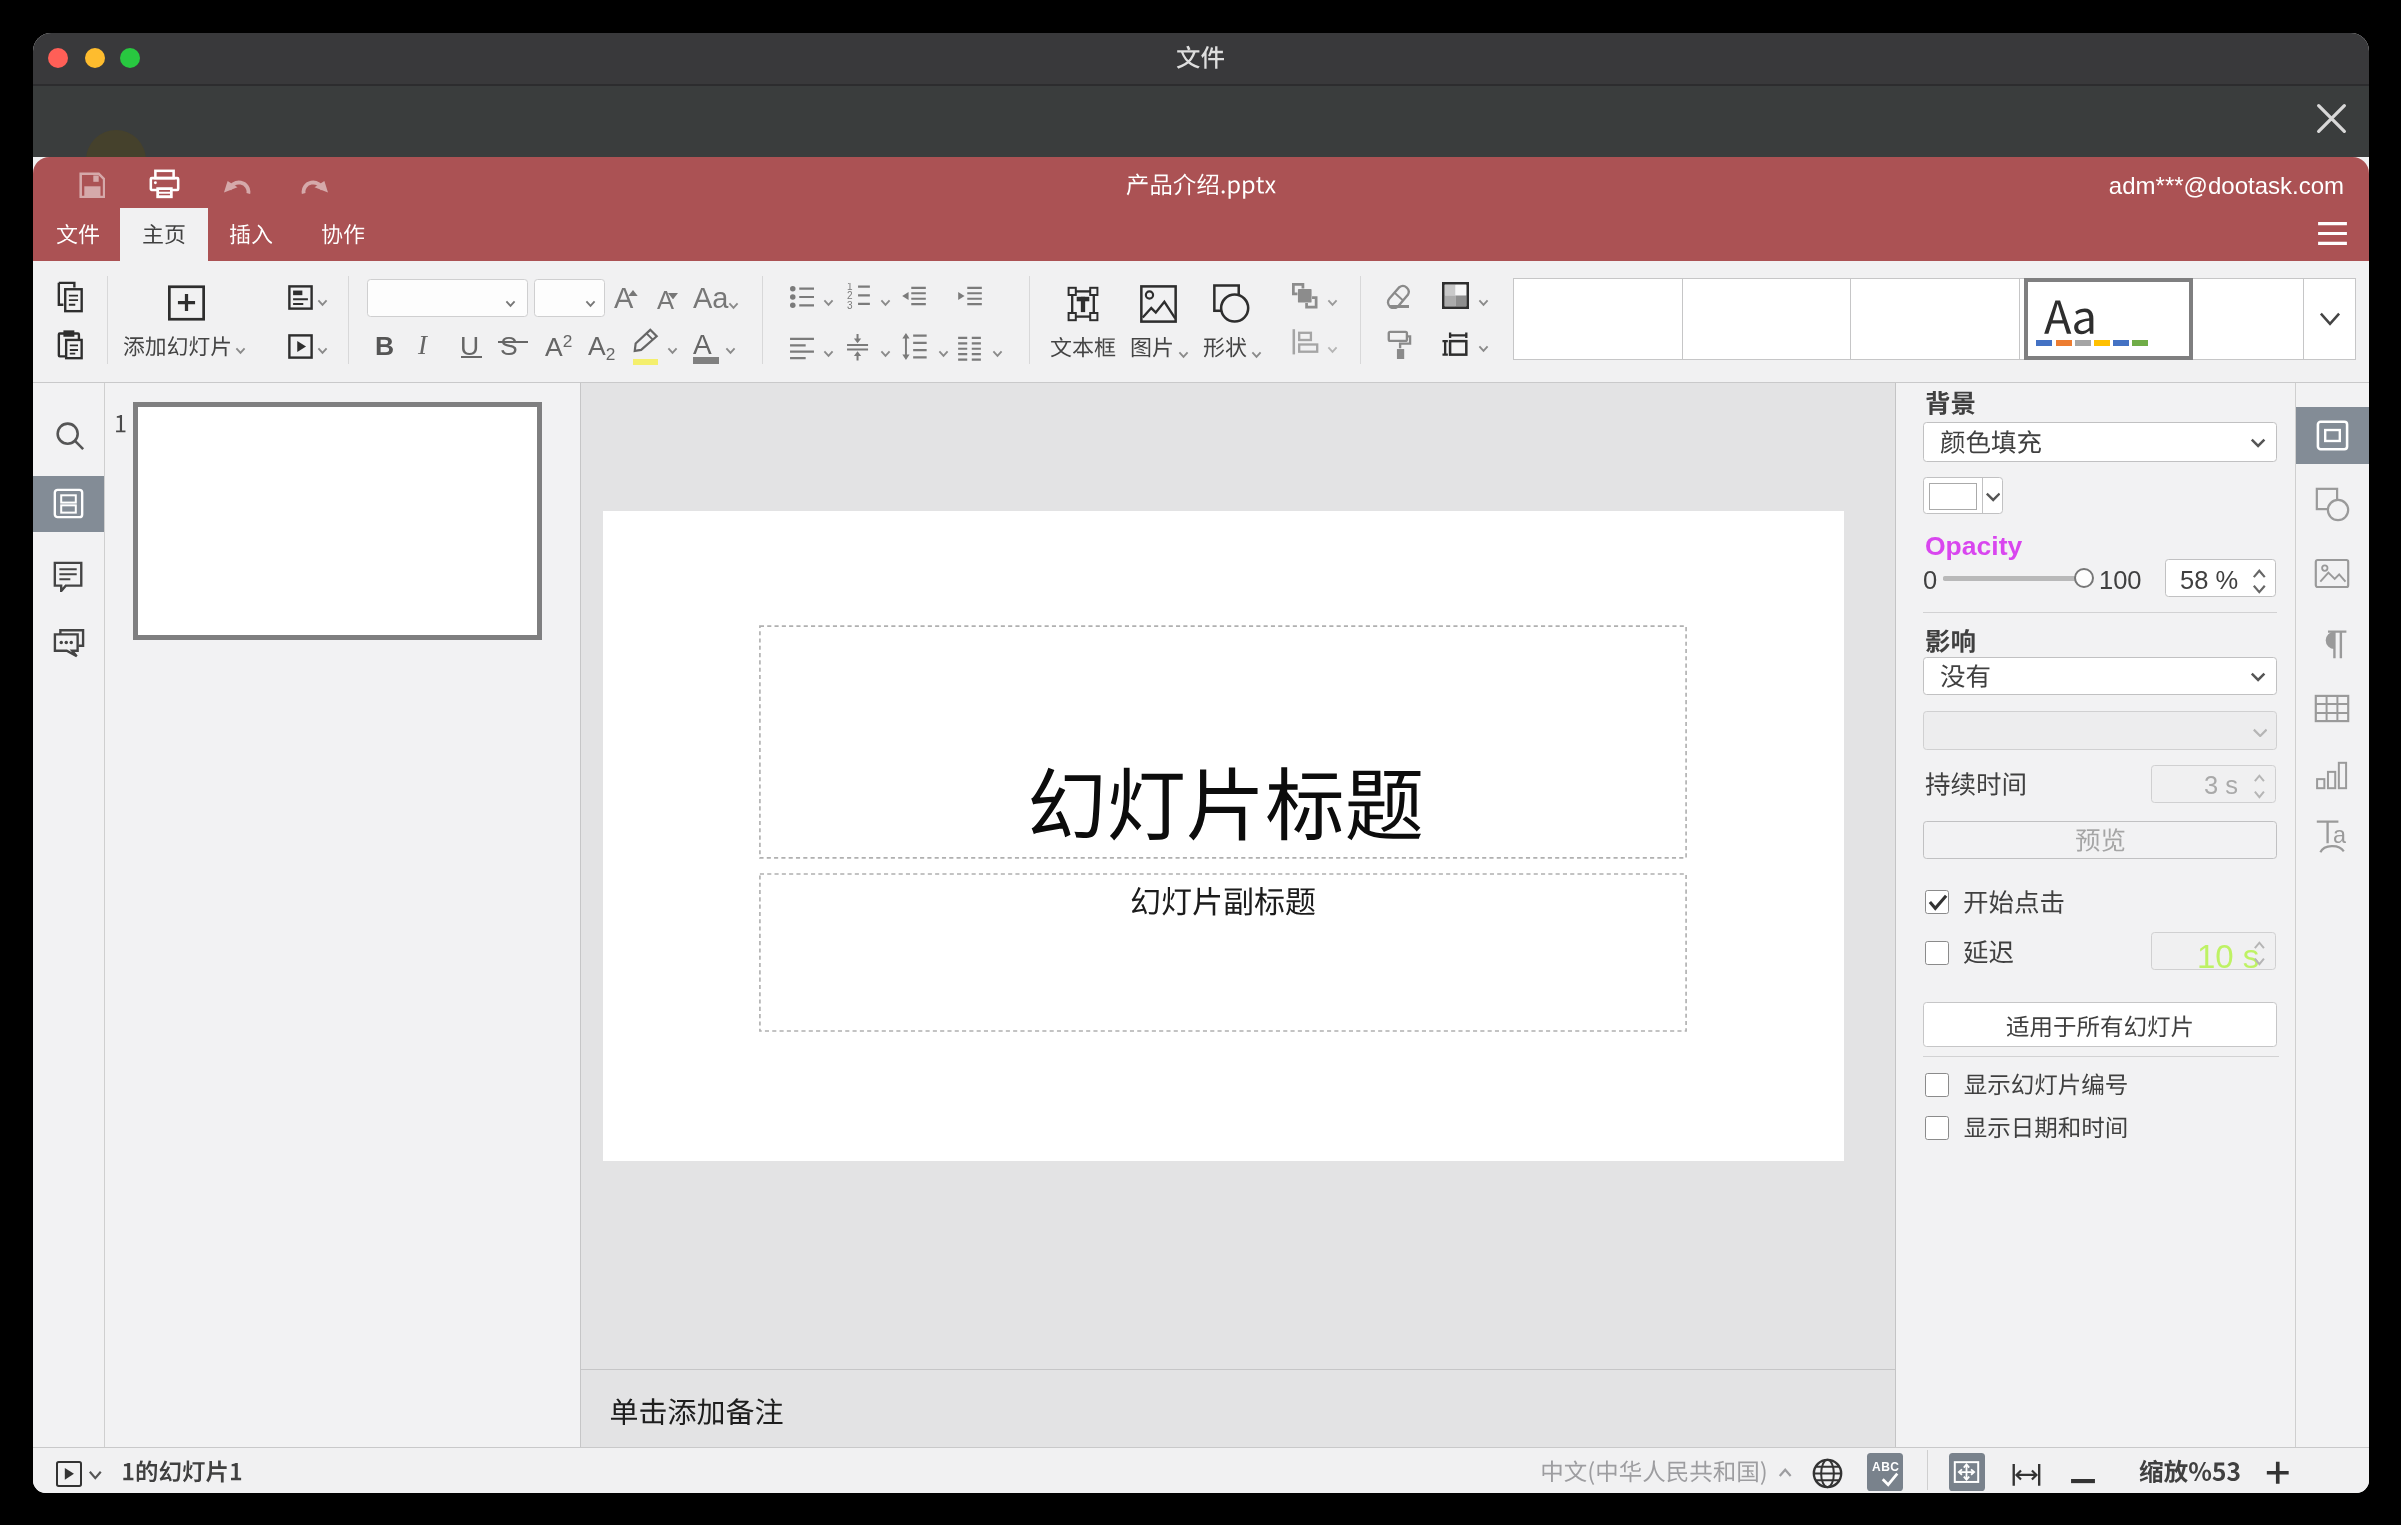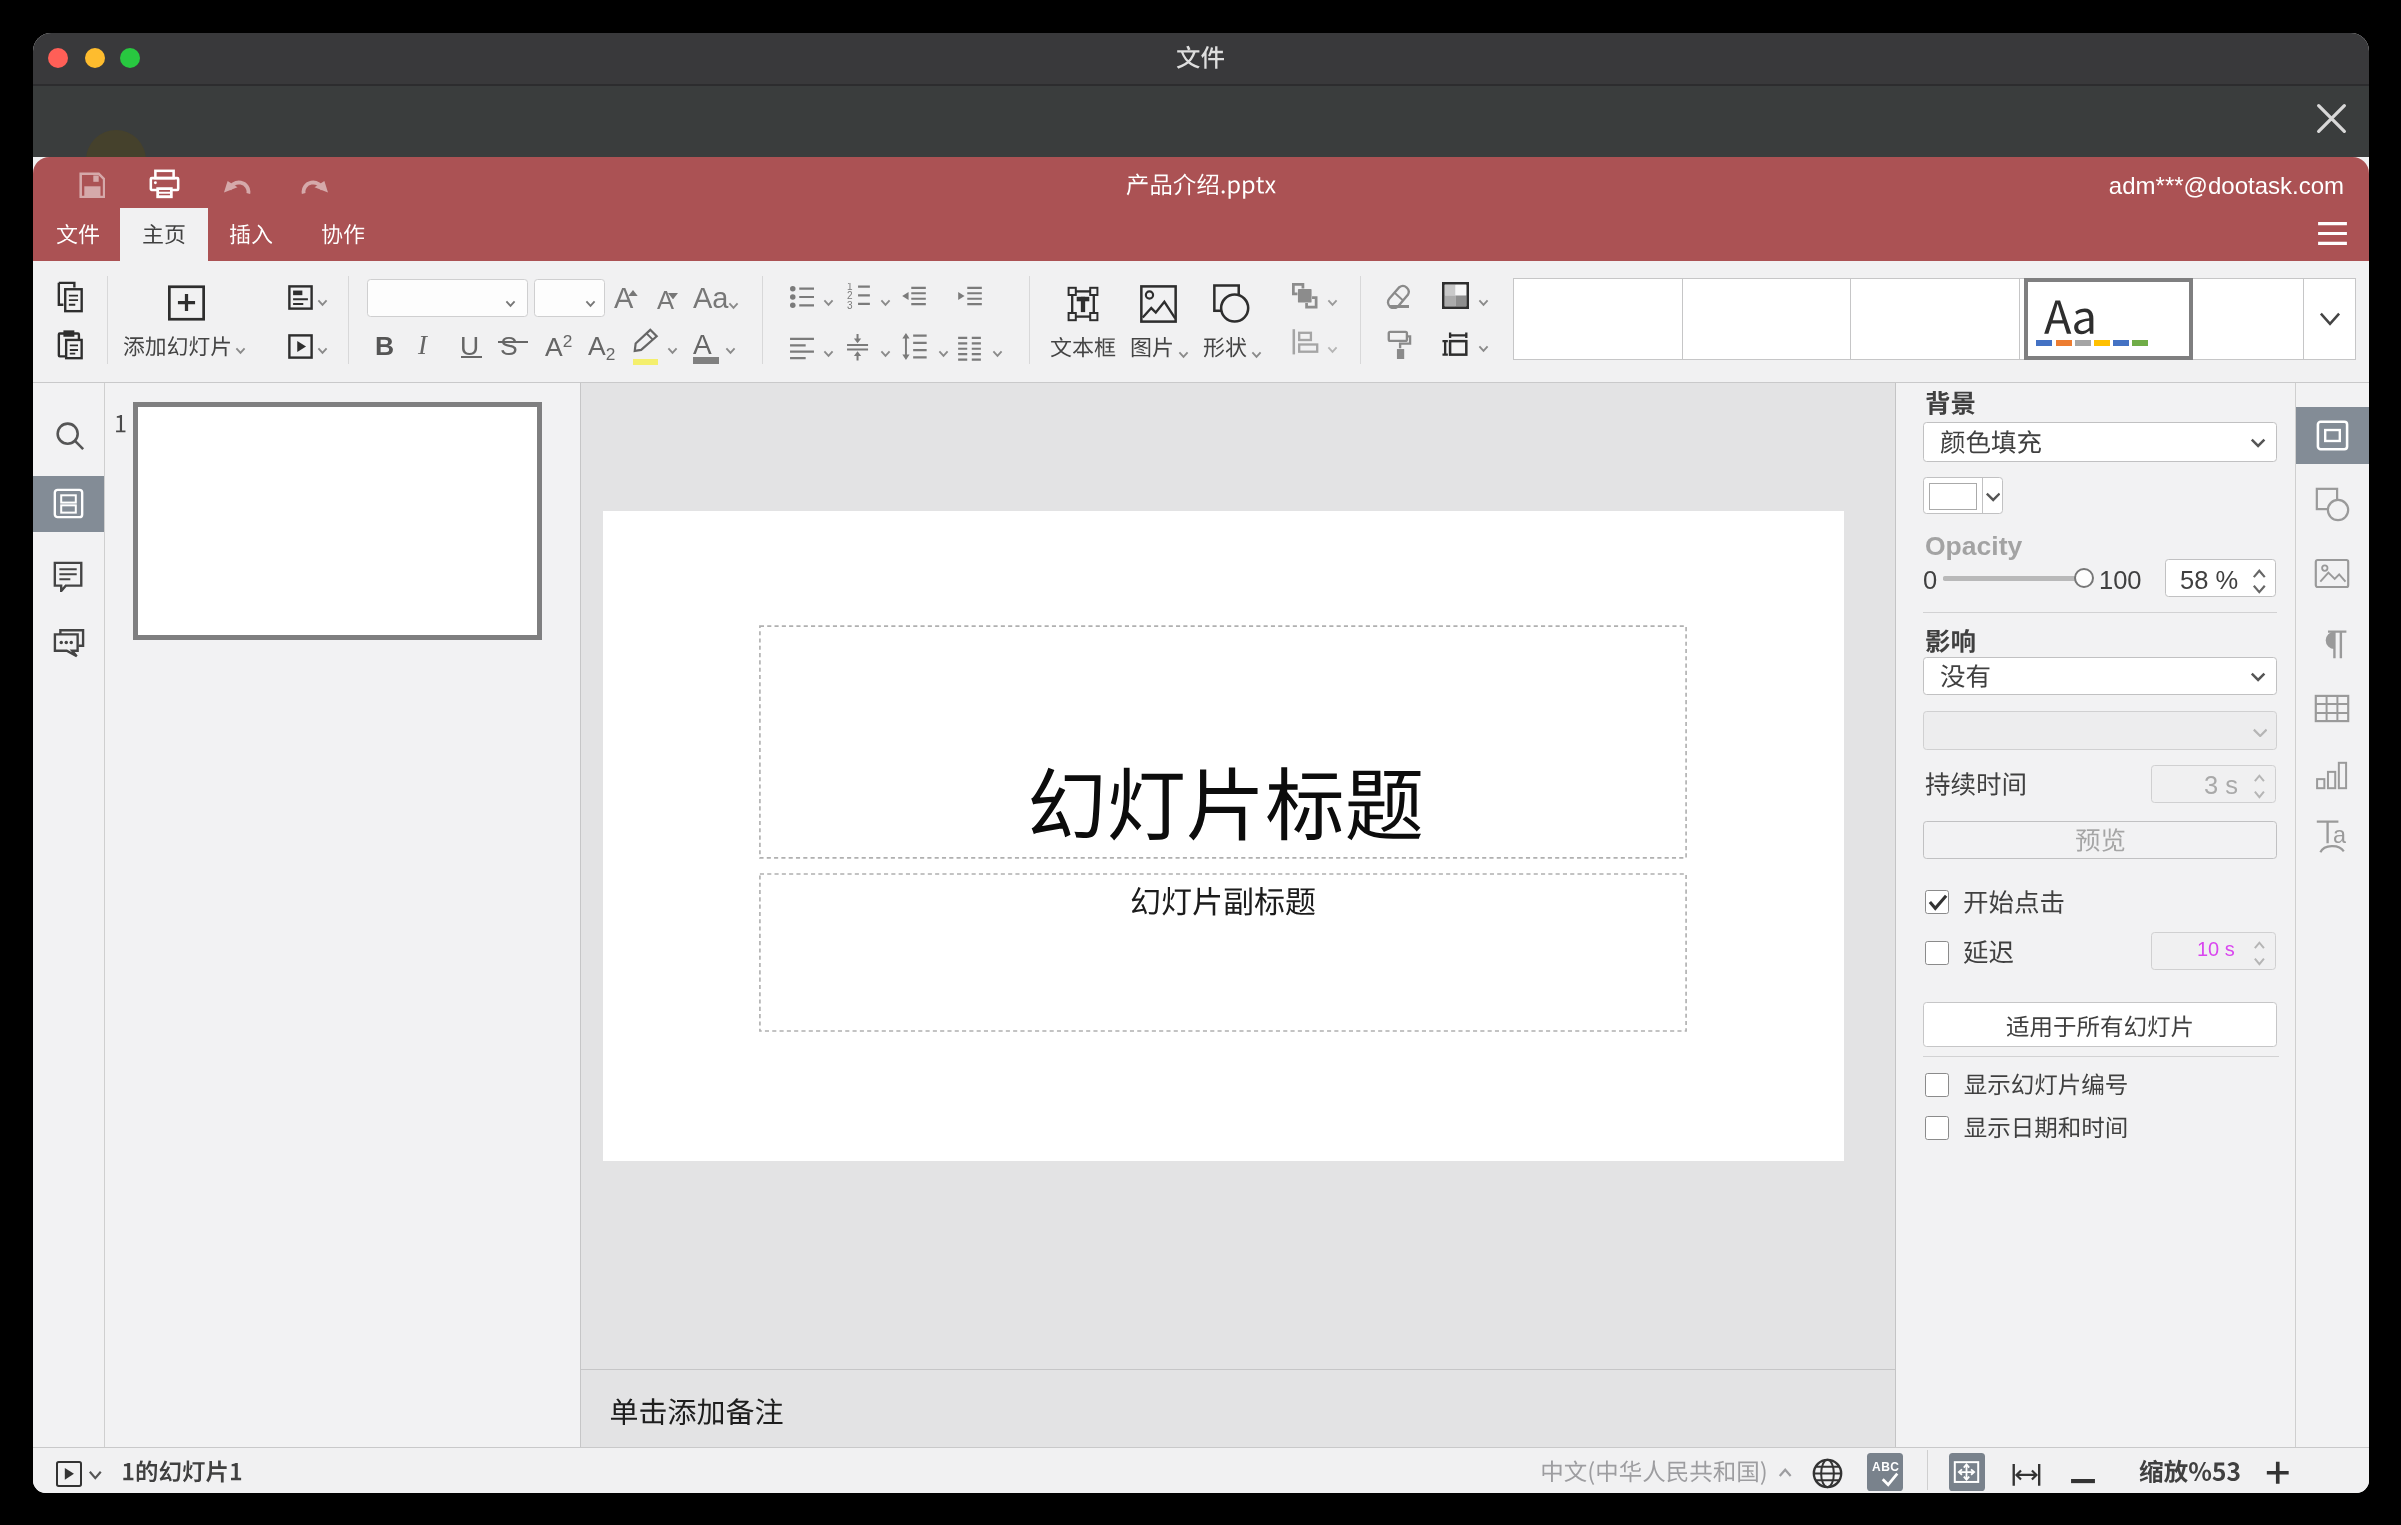--- a/index.html
+++ b/index.html
@@ -353,21 +353,21 @@
       </svg></div>
     <div style="position:absolute;left:2250px;top:435px;width:18px;height:14.6px"><svg width="18" height="14.6" viewBox="0 0 20 16">
         <path d="M2 5 L9 12 L16 5" fill="none" stroke="#555" stroke-width="2.8"></path>
       </svg></div>
     <div style="position:absolute;left:1923px;top:477px;width:80px;height:37px;background:#fff;border:0.9px solid #c1c1c2;border-radius:3.6px"></div>
     <div style="position:absolute;left:1929px;top:483px;width:48px;height:26.5px;background:#fff;border:0.9px solid #aaa"></div>
     <div style="position:absolute;left:1982px;top:477px;width:0.9px;height:37px;background:#c1c1c2"></div>
     <div style="position:absolute;left:1985px;top:489px;width:14.6px;height:12.8px"><svg width="14.6" height="12.8" viewBox="0 0 16 14">
         <path d="M2 5 L9 12 L16 5" fill="none" stroke="#555" stroke-width="2.6"></path>
       </svg></div>
-    <div class="lat" style="left:1925px;top:531px;font-size:26.5px;font-weight:bold;color:#a3a3a3">Opacity</div>
+    <div class="lat" style="left:1925px;top:531px;font-size:26.5px;font-weight:bold;color:#d946ef">Opacity</div>
     <div class="lat" style="left:1923px;top:566px;font-size:25.5px;color:#404040">0</div>
     <div style="position:absolute;left:1943px;top:576px;width:141px;height:4.6px;background:#b9b9b9;border-radius:1.8px"></div>
     <div style="position:absolute;left:2074px;top:568px;width:20px;height:20px;background:#fdfdfd;border:2.7px solid #777;border-radius:50%"></div>
     <div class="lat" style="left:2099px;top:566px;font-size:25.5px;color:#404040">100</div>
     <div style="position:absolute;left:2165px;top:559px;width:111px;height:38px;background:#fff;border:0.9px solid #c1c1c2;border-radius:3.6px"></div>
     <div class="lat" style="left:2180px;top:566px;font-size:25.5px;color:#404040">58 %</div>
     <div style="position:absolute;left:2252px;top:566px;width:14.6px;height:11px"><svg width="14.6" height="11" viewBox="0 0 16 12">
         <path d="M2 10 L8 3 L14 10" fill="none" stroke="#666" stroke-width="2.4"></path>
       </svg></div>
     <div style="position:absolute;left:2252px;top:581px;width:14.6px;height:11px"><svg width="14.6" height="11" viewBox="0 0 16 12">
@@ -408,21 +408,21 @@
         <path d="M2 10 L8 17 L20 3" fill="none" stroke="#333" stroke-width="3.4"></path>
       </svg></div>
     <div style="position:absolute;left:1963px;top:882px;width:102px;height:37px"><svg width="102" height="37" viewBox="0 -32.5 112.0 40.5">
         <path d="M2.5 -21.7H25.7V-19.7H2.5ZM1.5 -11.7H26.6V-9.7H1.5ZM18.2 -20.6H20.3V2.3H18.2ZM8.2 -20.7H10.3V-12.9Q10.3 -10.9 10.1 -8.8Q9.9 -6.7 9.2 -4.8Q8.5 -2.8 7 -1Q5.6 0.8 3.2 2.3Q3 2.1 2.7 1.8Q2.4 1.5 2.1 1.2Q1.8 1 1.5 0.8Q3.8 -0.6 5.1 -2.2Q6.5 -3.9 7.1 -5.6Q7.8 -7.4 8 -9.2Q8.2 -11.1 8.2 -12.9Z M42.2 -0.9H52.3V1H42.2ZM40.9 -9.2H53.3V2.2H51.3V-7.3H42.9V2.2H40.9ZM48.7 -18.6 50.4 -19.5Q51.4 -18.2 52.3 -16.8Q53.2 -15.4 54 -14Q54.7 -12.7 55.1 -11.6L53.3 -10.7Q52.9 -11.8 52.2 -13.2Q51.5 -14.5 50.6 -16Q49.7 -17.4 48.7 -18.6ZM40 -11.4Q40 -11.6 39.9 -12Q39.7 -12.4 39.6 -12.8Q39.4 -13.2 39.3 -13.4Q39.7 -13.5 40.2 -14Q40.6 -14.5 41.1 -15.2Q41.4 -15.6 41.9 -16.4Q42.4 -17.3 43.1 -18.4Q43.7 -19.6 44.4 -20.9Q45 -22.2 45.6 -23.6L47.7 -22.9Q46.9 -21 45.8 -19.1Q44.8 -17.3 43.7 -15.6Q42.6 -13.9 41.5 -12.6V-12.5Q41.5 -12.5 41.3 -12.4Q41.1 -12.3 40.8 -12.2Q40.5 -12 40.2 -11.8Q40 -11.6 40 -11.4ZM40 -11.4 40 -13.1 41.3 -13.8 53.1 -14.6Q53.2 -14.1 53.3 -13.6Q53.5 -13.1 53.6 -12.7Q50.1 -12.5 47.8 -12.3Q45.5 -12.1 44.1 -12Q42.6 -11.9 41.8 -11.8Q41.1 -11.7 40.7 -11.6Q40.3 -11.5 40 -11.4ZM29.8 -8.2Q30.3 -9.6 30.8 -11.5Q31.2 -13.3 31.7 -15.4Q32.1 -17.5 32.4 -19.5Q32.8 -21.6 33 -23.4L34.9 -23.3Q34.7 -21.4 34.3 -19.3Q33.9 -17.2 33.5 -15Q33.1 -12.9 32.6 -11Q32.1 -9.1 31.6 -7.5ZM29.2 -17.8H37.5V-15.8H29.2ZM37 -17.8H37.3L37.7 -17.8L38.9 -17.6Q38.5 -12.2 37.5 -8.3Q36.4 -4.5 34.7 -1.9Q32.9 0.6 30.4 2.2Q30.2 1.8 29.8 1.3Q29.5 0.8 29.1 0.5Q31.4 -0.7 33 -3.1Q34.7 -5.5 35.7 -9Q36.7 -12.6 37 -17.4ZM29.8 -8.2 31 -9.7Q32.2 -8.9 33.4 -8Q34.6 -7 35.8 -6Q36.9 -5 37.9 -4.1Q38.9 -3.1 39.5 -2.3L38.2 -0.6Q37.6 -1.4 36.6 -2.4Q35.7 -3.4 34.6 -4.4Q33.4 -5.5 32.2 -6.4Q31 -7.4 29.8 -8.2Z M68.7 -23.5H70.8V-14H68.7ZM62.6 -13V-8H77.3V-13ZM60.6 -15H79.4V-6H60.6ZM69.7 -20.5H81.5V-18.6H69.7ZM65.5 -3.6 67.5 -3.8Q67.7 -2.9 67.9 -1.8Q68 -0.8 68.1 0.1Q68.2 1 68.2 1.7L66.1 2Q66.1 1.3 66 0.3Q66 -0.6 65.8 -1.7Q65.7 -2.7 65.5 -3.6ZM71.3 -3.6 73.2 -4Q73.7 -3.1 74.1 -2.1Q74.5 -1.2 74.8 -0.2Q75.2 0.7 75.3 1.4L73.3 1.9Q73.1 1.2 72.8 0.3Q72.5 -0.7 72.1 -1.7Q71.7 -2.7 71.3 -3.6ZM77 -3.8 78.9 -4.5Q79.6 -3.6 80.3 -2.6Q81.1 -1.6 81.7 -0.6Q82.3 0.4 82.6 1.2L80.6 2Q80.3 1.2 79.7 0.2Q79.1 -0.8 78.4 -1.8Q77.7 -2.9 77 -3.8ZM61 -4.3 63 -3.8Q62.3 -2.2 61.3 -0.5Q60.2 1.1 59.1 2.2L57.2 1.3Q58.3 0.3 59.3 -1.2Q60.3 -2.8 61 -4.3Z M87.9 -19.2H108.3V-17.1H87.9ZM85.8 -12.7H110.2V-10.6H85.8ZM97 -23.5H99.2V-0H97ZM105.7 -8.4H107.8V2.3H105.7ZM88.1 -8.4H90.4V-1.4H107.1V0.7H88.1Z" fill="#404040"></path>
       </svg></div>
     <div style="position:absolute;left:1925px;top:941px;width:24px;height:24px;background:#fff;border:1.8px solid #8b8b8b;border-radius:2.7px"></div>
     <div style="position:absolute;left:1963px;top:932px;width:51px;height:37px"><svg width="51" height="37" viewBox="0 -32.5 56.0 40.5">
         <path d="M19.2 -14.3H26.3V-12.4H19.2ZM18.2 -20.7H20.3V-4.3H18.2ZM24.5 -23.4 26.1 -21.7Q24.2 -21.1 21.8 -20.6Q19.4 -20.1 16.7 -19.7Q14.1 -19.3 11.7 -19Q11.6 -19.4 11.4 -19.9Q11.2 -20.4 11.1 -20.7Q12.9 -20.9 14.8 -21.2Q16.6 -21.5 18.4 -21.8Q20.3 -22.2 21.8 -22.6Q23.4 -23 24.5 -23.4ZM1.4 -21.7H7.8V-19.9H1.4ZM3.3 -13.7H8.6V-11.8H3.1ZM8 -13.7H8.5L8.8 -13.7L10.1 -13.4Q9.4 -7.2 7.4 -3.4Q5.4 0.5 2.5 2.4Q2.3 2.2 2 1.9Q1.7 1.6 1.4 1.3Q1.1 1.1 0.9 0.9Q3.8 -0.8 5.6 -4.3Q7.4 -7.8 8 -13.2ZM3.8 -9.6Q4.7 -6.7 6.1 -4.9Q7.6 -3.1 9.5 -2.1Q11.4 -1.2 13.7 -0.8Q16.1 -0.5 18.8 -0.5Q19.1 -0.5 19.9 -0.5Q20.7 -0.5 21.8 -0.5Q22.8 -0.5 23.9 -0.5Q24.9 -0.5 25.8 -0.5Q26.7 -0.5 27.1 -0.5Q26.9 -0.3 26.8 0.1Q26.6 0.5 26.4 0.8Q26.3 1.2 26.2 1.5H24.8H18.7Q15.7 1.5 13.1 1.1Q10.5 0.7 8.4 -0.4Q6.3 -1.5 4.8 -3.6Q3.2 -5.7 2.2 -9ZM12.2 -15.7H14.1V-5.4H26.6V-3.4H12.2ZM2.6 -11.1Q2.5 -11.3 2.4 -11.6Q2.2 -11.9 2.1 -12.2Q1.9 -12.5 1.8 -12.7Q2.1 -12.8 2.6 -13.3Q3.1 -13.8 3.5 -14.4Q3.9 -14.8 4.5 -15.9Q5.2 -17 6 -18.5Q6.8 -20 7.4 -21.6V-21.7L8.1 -22L9.5 -21.2Q8.2 -18.6 6.8 -16.2Q5.4 -13.9 4.1 -12.2V-12.1Q4.1 -12.1 3.9 -12Q3.6 -11.9 3.3 -11.7Q3 -11.6 2.8 -11.4Q2.6 -11.2 2.6 -11.1Z M30.2 -22 31.8 -23.1Q32.6 -22.3 33.5 -21.5Q34.3 -20.6 35 -19.8Q35.8 -18.9 36.2 -18.3L34.5 -17.1Q34.1 -17.7 33.4 -18.6Q32.7 -19.5 31.8 -20.4Q31 -21.3 30.2 -22ZM35.3 -13.4V-2.8H33.2V-11.4H29.4V-13.4ZM34.3 -3.8Q34.8 -3.8 35.2 -3.5Q35.6 -3.3 36.1 -2.9Q36.6 -2.5 37.4 -2Q38.8 -1.1 40.6 -0.9Q42.4 -0.6 44.8 -0.6Q46 -0.6 47.4 -0.7Q48.8 -0.7 50.1 -0.8Q51.5 -0.9 52.7 -1Q54 -1 55 -1.2Q54.9 -0.9 54.8 -0.5Q54.6 -0.1 54.5 0.3Q54.4 0.8 54.4 1.1Q53.6 1.1 52.4 1.2Q51.2 1.2 49.8 1.3Q48.4 1.3 47.1 1.3Q45.7 1.4 44.7 1.4Q42.1 1.4 40.3 1Q38.4 0.7 36.9 -0.2Q36.1 -0.7 35.4 -1.3Q34.7 -1.8 34.2 -1.8Q33.8 -1.8 33.2 -1.4Q32.6 -0.9 31.9 -0.1Q31.2 0.8 30.5 1.7L29.1 -0.3Q30.5 -1.8 31.9 -2.8Q33.2 -3.8 34.3 -3.8ZM39.6 -22.1H41.8V-15.7Q41.8 -14.2 41.6 -12.6Q41.5 -10.9 41.2 -9.1Q40.8 -7.4 40.2 -5.8Q39.5 -4.1 38.4 -2.8Q38.3 -3 37.9 -3.3Q37.6 -3.5 37.2 -3.7Q36.9 -4 36.6 -4.1Q37.6 -5.4 38.2 -6.8Q38.8 -8.3 39.1 -9.8Q39.4 -11.4 39.5 -12.9Q39.6 -14.4 39.6 -15.7ZM40.3 -22.1H52.9V-12.9H40.3V-15H50.8V-20H40.3ZM44.9 -10.9 46.6 -12.1Q47.5 -11.2 48.6 -10.2Q49.6 -9.1 50.6 -8Q51.6 -7 52.4 -6Q53.3 -5 53.8 -4.1L52 -2.8Q51.3 -3.8 50.1 -5.3Q48.9 -6.7 47.6 -8.2Q46.2 -9.7 44.9 -10.9Z" fill="#404040"></path>
       </svg></div>
     <div style="position:absolute;left:2151px;top:932px;width:125px;height:38px;background:#f0f0f1;border:0.9px solid #d0d0d1;border-radius:3.6px"></div>
-    <div class="lat" style="left:2197px;top:938px;font-size:20px;color:#d946ef">10 s</div>
+    <div class="lat" style="left:2197px;top:938px;font-size:33px;color:#bef264">10 s</div>
     <div style="position:absolute;left:2253px;top:937px;width:12.8px;height:10px"><svg width="12.8" height="10" viewBox="0 0 14 11">
         <path d="M2 9 L7 3 L12 9" fill="none" stroke="#b5b5b5" stroke-width="2.2"></path>
       </svg></div>
     <div style="position:absolute;left:2253px;top:953px;width:12.8px;height:10px"><svg width="12.8" height="10" viewBox="0 0 14 11">
         <path d="M2 3 L7 9 L12 3" fill="none" stroke="#b5b5b5" stroke-width="2.2"></path>
       </svg></div>
     <div style="position:absolute;left:1923px;top:1002px;width:354px;height:45px;background:#fff;border:0.9px solid #c6c6c7;border-radius:3.6px"></div>
     <div style="position:absolute;left:2005px;top:1008px;width:190px;height:34px"><svg width="190" height="34" viewBox="0 -30.2 208.0 37.6">
         <path d="M6.5 -12.6V-2.3H4.6V-10.7H1V-12.6ZM1.6 -19.9 3.1 -20.9Q3.8 -20.3 4.5 -19.6Q5.3 -18.8 5.9 -18.1Q6.6 -17.3 7 -16.7L5.4 -15.6Q5.1 -16.2 4.4 -16.9Q3.8 -17.7 3.1 -18.4Q2.3 -19.2 1.6 -19.9ZM5.8 -3Q6.5 -3 7.1 -2.5Q7.7 -2.1 8.8 -1.5Q10 -0.8 11.7 -0.6Q13.4 -0.4 15.5 -0.4Q17 -0.4 18.7 -0.5Q20.5 -0.5 22.1 -0.6Q23.7 -0.7 25 -0.9Q24.9 -0.6 24.8 -0.3Q24.7 0.1 24.6 0.5Q24.5 0.8 24.5 1.1Q23.7 1.1 22.6 1.2Q21.5 1.2 20.2 1.3Q18.9 1.3 17.7 1.3Q16.4 1.4 15.5 1.4Q13.2 1.4 11.4 1.1Q9.7 0.8 8.3 0.1Q7.5 -0.4 6.9 -0.9Q6.3 -1.3 5.8 -1.3Q5.3 -1.3 4.8 -0.9Q4.2 -0.5 3.5 0.2Q2.9 0.8 2.2 1.7L1 0Q2.3 -1.3 3.6 -2.1Q4.8 -3 5.8 -3ZM22.3 -21.6 23.2 -20Q21.9 -19.6 20.3 -19.3Q18.6 -19 16.8 -18.8Q15 -18.6 13.1 -18.4Q11.3 -18.3 9.6 -18.2Q9.5 -18.5 9.4 -19Q9.3 -19.4 9.1 -19.7Q10.8 -19.9 12.6 -20Q14.4 -20.2 16.2 -20.5Q18 -20.7 19.5 -21Q21.1 -21.3 22.3 -21.6ZM15.5 -19.5H17.5V-9.4H15.5ZM8 -15.5H24.8V-13.7H8ZM11.9 -8.8V-4.6H21V-8.8ZM10.1 -10.4H23V-2.9H10.1Z M31.1 -20H47.9V-18.1H31.1ZM31.1 -14H47.9V-12.1H31.1ZM30.9 -7.7H47.9V-5.9H30.9ZM30 -20H31.9V-10.6Q31.9 -9.1 31.8 -7.4Q31.7 -5.7 31.3 -4Q30.9 -2.3 30.2 -0.7Q29.5 0.9 28.3 2.2Q28.2 2 27.9 1.8Q27.6 1.5 27.4 1.3Q27.1 1.1 26.8 0.9Q27.9 -0.3 28.5 -1.7Q29.2 -3.1 29.5 -4.7Q29.8 -6.2 29.9 -7.7Q30 -9.2 30 -10.6ZM47.1 -20H49.1V-0.6Q49.1 0.4 48.8 0.9Q48.5 1.4 47.9 1.6Q47.2 1.9 46 1.9Q44.9 2 43 1.9Q43 1.6 42.8 1Q42.6 0.4 42.3 0Q43.3 0.1 44.1 0.1Q45 0.1 45.6 0.1Q46.2 0.1 46.4 0.1Q46.8 0.1 47 -0.1Q47.1 -0.2 47.1 -0.6ZM38.2 -19.3H40.1V1.8H38.2Z M53.4 -11.5H76.6V-9.5H53.4ZM64.2 -19.3H66.3V-0.8Q66.3 0.3 66 0.8Q65.6 1.3 64.9 1.6Q64.2 1.8 62.9 1.9Q61.6 2 59.6 2Q59.5 1.7 59.4 1.3Q59.2 0.9 59.1 0.6Q58.9 0.2 58.7 -0.1Q59.8 -0.1 60.8 -0.1Q61.7 -0 62.4 -0.1Q63.2 -0.1 63.4 -0.1Q63.9 -0.1 64 -0.2Q64.2 -0.4 64.2 -0.8ZM55.2 -20H74.8V-18.1H55.2Z M92.7 -13H102.9V-11.2H92.7ZM97.9 -11.8H99.9V2H97.9ZM80.6 -19.3H82.5V-10.2Q82.5 -8.8 82.4 -7.2Q82.3 -5.6 82.1 -3.9Q81.9 -2.3 81.5 -0.7Q81 0.8 80.3 2.1Q80.2 1.9 79.9 1.7Q79.6 1.4 79.3 1.2Q79 1 78.7 0.9Q79.6 -0.7 80 -2.6Q80.4 -4.6 80.5 -6.5Q80.6 -8.5 80.6 -10.2ZM101.1 -21.5 102.4 -19.9Q101.1 -19.3 99.5 -18.9Q97.8 -18.5 96 -18.1Q94.2 -17.8 92.5 -17.6Q92.4 -17.9 92.3 -18.4Q92.1 -18.9 91.9 -19.2Q93.5 -19.5 95.2 -19.8Q97 -20.2 98.5 -20.6Q100 -21 101.1 -21.5ZM81.6 -15.3H89.5V-7.6H81.6V-9.4H87.6V-13.5H81.6ZM89.5 -21.3 90.7 -19.7Q89.5 -19.1 87.9 -18.8Q86.2 -18.4 84.5 -18.1Q82.7 -17.8 81.1 -17.7Q81.1 -18 80.9 -18.5Q80.7 -18.9 80.6 -19.3Q82.1 -19.5 83.8 -19.8Q85.5 -20.1 87 -20.4Q88.5 -20.8 89.5 -21.3ZM91.9 -19.2H93.9V-10.5Q93.9 -9.1 93.7 -7.4Q93.6 -5.7 93.2 -4Q92.8 -2.3 92 -0.7Q91.3 0.9 90 2.1Q89.9 1.9 89.6 1.7Q89.3 1.4 89 1.2Q88.7 0.9 88.5 0.8Q89.7 -0.4 90.3 -1.8Q91 -3.2 91.4 -4.7Q91.7 -6.2 91.8 -7.7Q91.9 -9.2 91.9 -10.6Z M105.6 -18.5H128.4V-16.6H105.6ZM112 -9.2H124.2V-7.5H112ZM110.6 -13.6H123.9V-11.9H112.5V2.1H110.6ZM123.5 -13.6H125.4V-0.4Q125.4 0.5 125.1 1Q124.9 1.5 124.3 1.7Q123.6 1.9 122.5 2Q121.4 2 119.7 2Q119.7 1.6 119.5 1.1Q119.3 0.5 119.1 0.1Q120 0.1 120.7 0.2Q121.5 0.2 122.1 0.2Q122.6 0.2 122.9 0.2Q123.2 0.1 123.3 0Q123.5 -0.1 123.5 -0.4ZM114.2 -21.8 116.1 -21.4Q115.3 -18.5 113.9 -15.8Q112.6 -13 110.7 -10.6Q108.8 -8.2 106.3 -6.4Q106.2 -6.6 105.9 -6.9Q105.7 -7.2 105.5 -7.5Q105.2 -7.7 105 -7.9Q106.8 -9.1 108.2 -10.7Q109.7 -12.3 110.8 -14.1Q112 -15.9 112.8 -17.9Q113.6 -19.9 114.2 -21.8ZM112 -4.8H124.2V-3.1H112Z M142.4 -19.3H152.9V-17.4H142.4ZM152.1 -19.3H154.1Q154.1 -19.3 154.1 -19.1Q154.1 -18.9 154.1 -18.6Q154.1 -18.4 154.1 -18.2Q153.9 -13.5 153.8 -10.2Q153.7 -6.9 153.5 -4.8Q153.3 -2.7 153 -1.6Q152.7 -0.4 152.3 0.1Q151.9 0.7 151.4 0.9Q150.9 1.1 150.2 1.2Q149.5 1.3 148.4 1.2Q147.3 1.2 146.1 1.1Q146.1 0.7 145.9 0.2Q145.7 -0.4 145.5 -0.8Q146.8 -0.7 147.9 -0.7Q149 -0.6 149.4 -0.6Q149.8 -0.6 150.1 -0.7Q150.3 -0.8 150.5 -1.1Q150.9 -1.4 151.1 -2.5Q151.4 -3.6 151.5 -5.7Q151.7 -7.8 151.9 -11Q152 -14.2 152.1 -18.8ZM139.4 -6.9 141.1 -7.6Q141.7 -6.3 142.4 -4.9Q143 -3.4 143.5 -2.1Q144 -0.8 144.3 0.2L142.5 1Q142.3 -0 141.8 -1.4Q141.3 -2.7 140.7 -4.2Q140.1 -5.7 139.4 -6.9ZM132 -9.7Q132 -9.9 131.9 -10.3Q131.7 -10.6 131.6 -11Q131.5 -11.4 131.4 -11.6Q131.8 -11.7 132.1 -12.2Q132.5 -12.7 133 -13.5Q133.2 -13.8 133.7 -14.7Q134.2 -15.5 134.8 -16.6Q135.4 -17.8 136 -19.1Q136.5 -20.4 137 -21.8L139 -21Q138.2 -19.2 137.3 -17.3Q136.4 -15.5 135.4 -13.8Q134.4 -12.2 133.4 -10.8V-10.8Q133.4 -10.8 133.2 -10.7Q133 -10.6 132.7 -10.4Q132.4 -10.2 132.2 -10.1Q132 -9.9 132 -9.7ZM132 -9.7 132 -11.3 133 -11.9 139.6 -12.3Q139.5 -11.9 139.5 -11.4Q139.4 -10.9 139.4 -10.6Q137.2 -10.4 135.8 -10.3Q134.4 -10.1 133.7 -10Q132.9 -10 132.6 -9.9Q132.2 -9.8 132 -9.7ZM132.2 0Q132.2 -0.2 132.1 -0.5Q131.9 -0.9 131.8 -1.2Q131.7 -1.6 131.5 -1.9Q132 -2 132.6 -2.6Q133.1 -3.2 133.9 -4.2Q134.3 -4.7 135.1 -5.8Q135.9 -6.9 136.8 -8.5Q137.8 -10 138.8 -11.8Q139.8 -13.5 140.6 -15.3L142.6 -14.5Q141.2 -12 139.8 -9.6Q138.3 -7.2 136.7 -5Q135.2 -2.9 133.6 -1.1V-1Q133.6 -1 133.4 -0.9Q133.2 -0.8 132.9 -0.7Q132.7 -0.5 132.4 -0.3Q132.2 -0.1 132.2 0ZM132.2 0 132.1 -1.6 133.2 -2.4 142.2 -3.8Q142.1 -3.4 142.1 -2.9Q142.1 -2.4 142.1 -2Q139.7 -1.6 138 -1.3Q136.3 -1 135.3 -0.8Q134.2 -0.6 133.6 -0.4Q133 -0.3 132.7 -0.2Q132.4 -0.1 132.2 0Z M161.7 -21.7H163.6V-13.4Q163.6 -11.4 163.4 -9.3Q163.3 -7.2 162.8 -5.2Q162.3 -3.3 161.2 -1.4Q160.2 0.4 158.5 2.1Q158.4 1.9 158.1 1.6Q157.9 1.3 157.6 1Q157.4 0.8 157.1 0.6Q158.7 -0.8 159.6 -2.5Q160.5 -4.2 161 -6Q161.4 -7.8 161.6 -9.7Q161.7 -11.6 161.7 -13.4ZM158.6 -16.5 160.1 -16.3Q160.1 -15.3 159.9 -14.1Q159.8 -12.8 159.5 -11.6Q159.3 -10.5 159 -9.5L157.4 -10.1Q157.8 -11 158 -12.1Q158.2 -13.1 158.4 -14.3Q158.5 -15.5 158.6 -16.5ZM165.9 -16.9 167.6 -16.3Q167 -15 166.4 -13.5Q165.8 -12 165.2 -11L164 -11.5Q164.3 -12.2 164.7 -13.2Q165 -14.2 165.4 -15.2Q165.7 -16.1 165.9 -16.9ZM163 -7.3Q163.4 -7 164 -6.4Q164.6 -5.8 165.3 -5.1Q166 -4.3 166.6 -3.7Q167.2 -3.1 167.4 -2.8L166.1 -1.3Q165.8 -1.7 165.2 -2.4Q164.7 -3.1 164 -3.9Q163.4 -4.6 162.8 -5.2Q162.2 -5.9 161.8 -6.3ZM167.5 -19.7H181V-17.8H167.5ZM174.4 -18.9H176.4V-0.8Q176.4 0.2 176.2 0.7Q175.9 1.3 175.2 1.6Q174.4 1.8 173.2 1.9Q172 1.9 170.1 1.9Q170.1 1.6 169.9 1.3Q169.8 0.9 169.6 0.5Q169.5 0.1 169.3 -0.2Q170.3 -0.1 171.2 -0.1Q172.1 -0.1 172.7 -0.1Q173.4 -0.1 173.7 -0.1Q174.1 -0.2 174.2 -0.3Q174.4 -0.4 174.4 -0.8Z M187.7 -15.1H205.5V-13.1H187.7ZM196.1 -21.8H198.2V-14.2H196.1ZM186.7 -21.2H188.7V-12.5Q188.7 -10.6 188.6 -8.6Q188.4 -6.7 188 -4.8Q187.6 -2.9 186.8 -1.2Q185.9 0.6 184.5 2.1Q184.4 1.9 184.1 1.6Q183.8 1.3 183.5 1Q183.2 0.8 183 0.6Q184.7 -1.2 185.4 -3.4Q186.2 -5.6 186.4 -7.9Q186.7 -10.2 186.7 -12.5ZM187.6 -9H201.5V2.1H199.4V-6.9H187.6Z" fill="#404040"></path>
       </svg></div>

